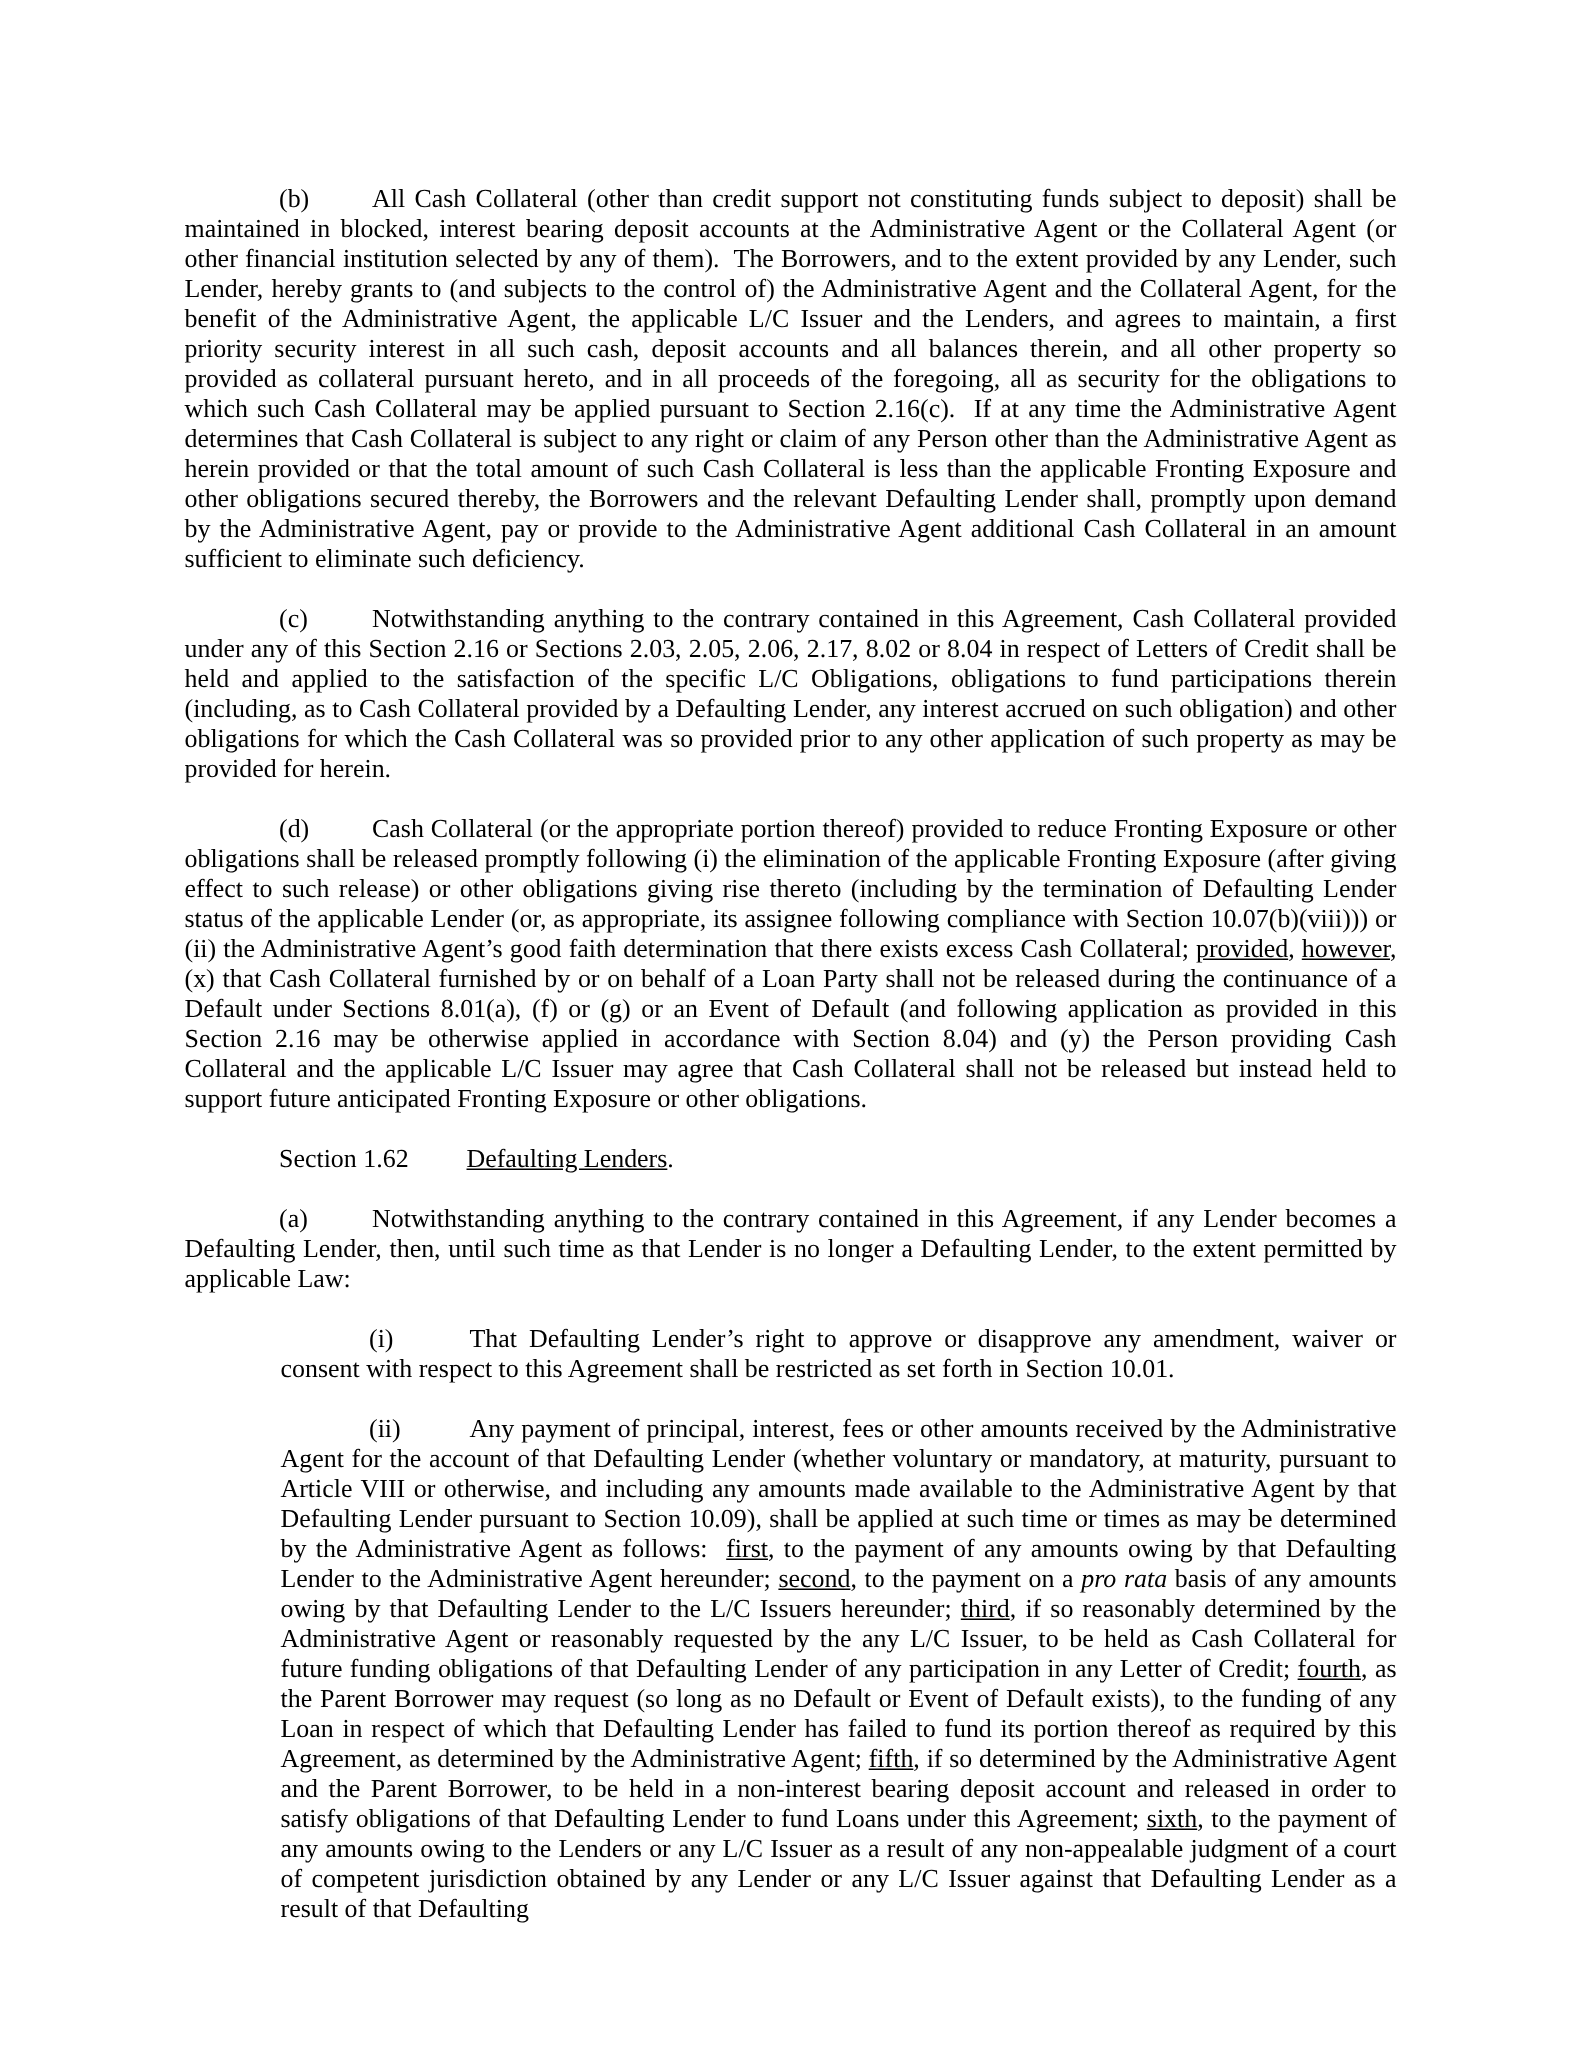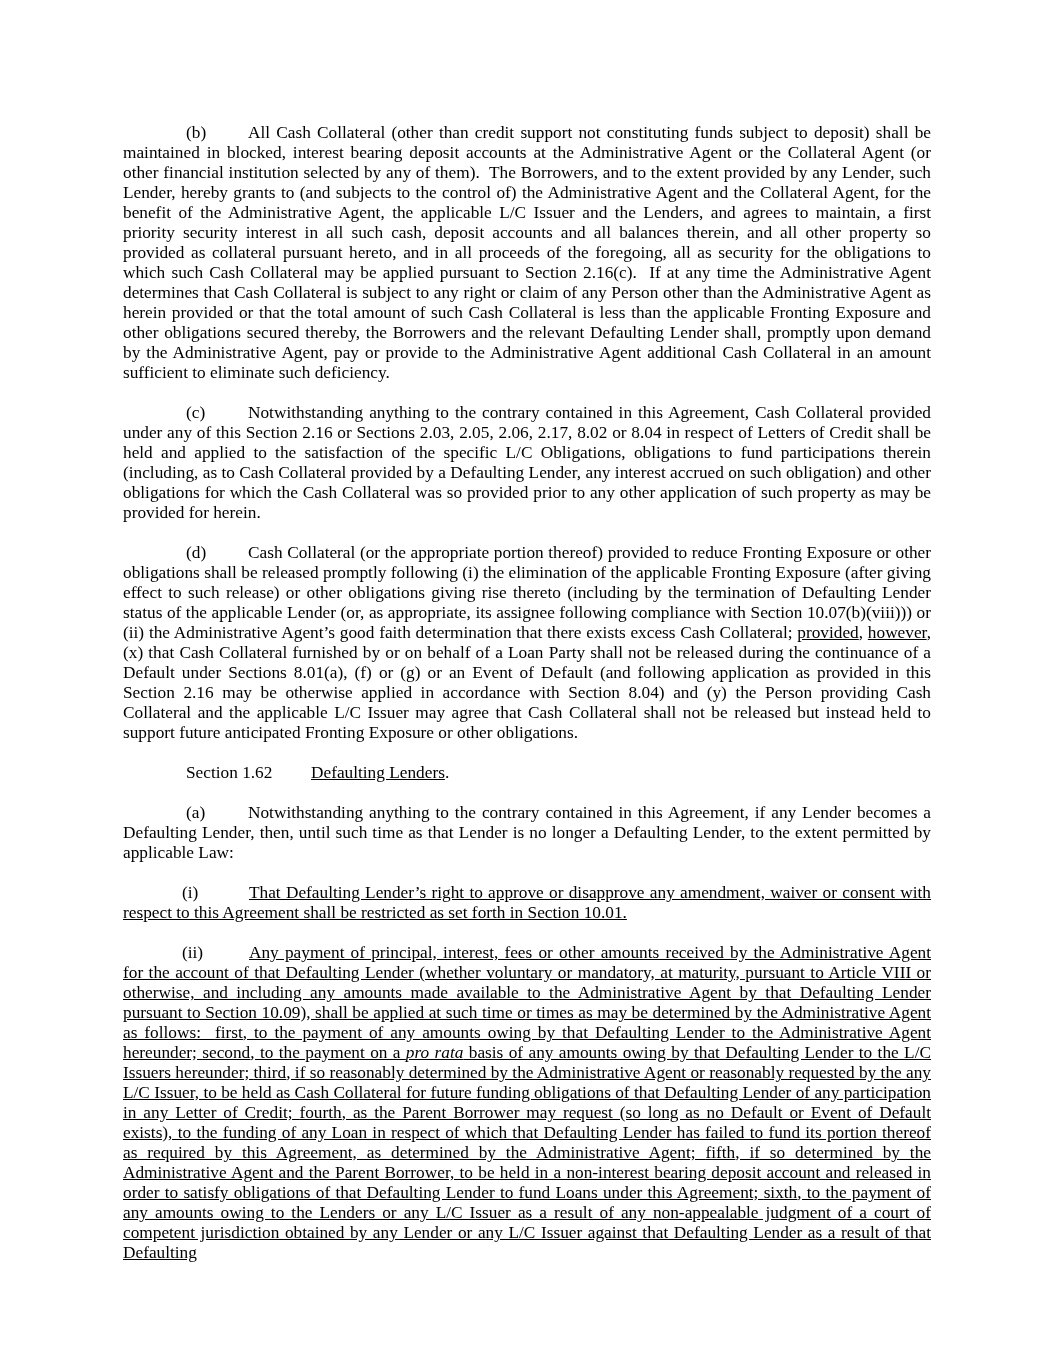--- a/index.html
+++ b/index.html
@@ -26,22 +26,22 @@
     line-height: 20px;
   }
   p.para {
     margin: 0 0 20px 0;
     text-align: justify;
   }
   p.body {
     text-indent: 63px;
   }
   p.sub {
+    margin-left: 64px;
     text-indent: 59px;
-    text-decoration: underline;
   }
   p.heading {
     text-indent: 63px;
     text-align: left;
   }
   .label {
     display: inline-block;
     text-indent: 0;
   }
   p.body > .label { width: 62px; }

